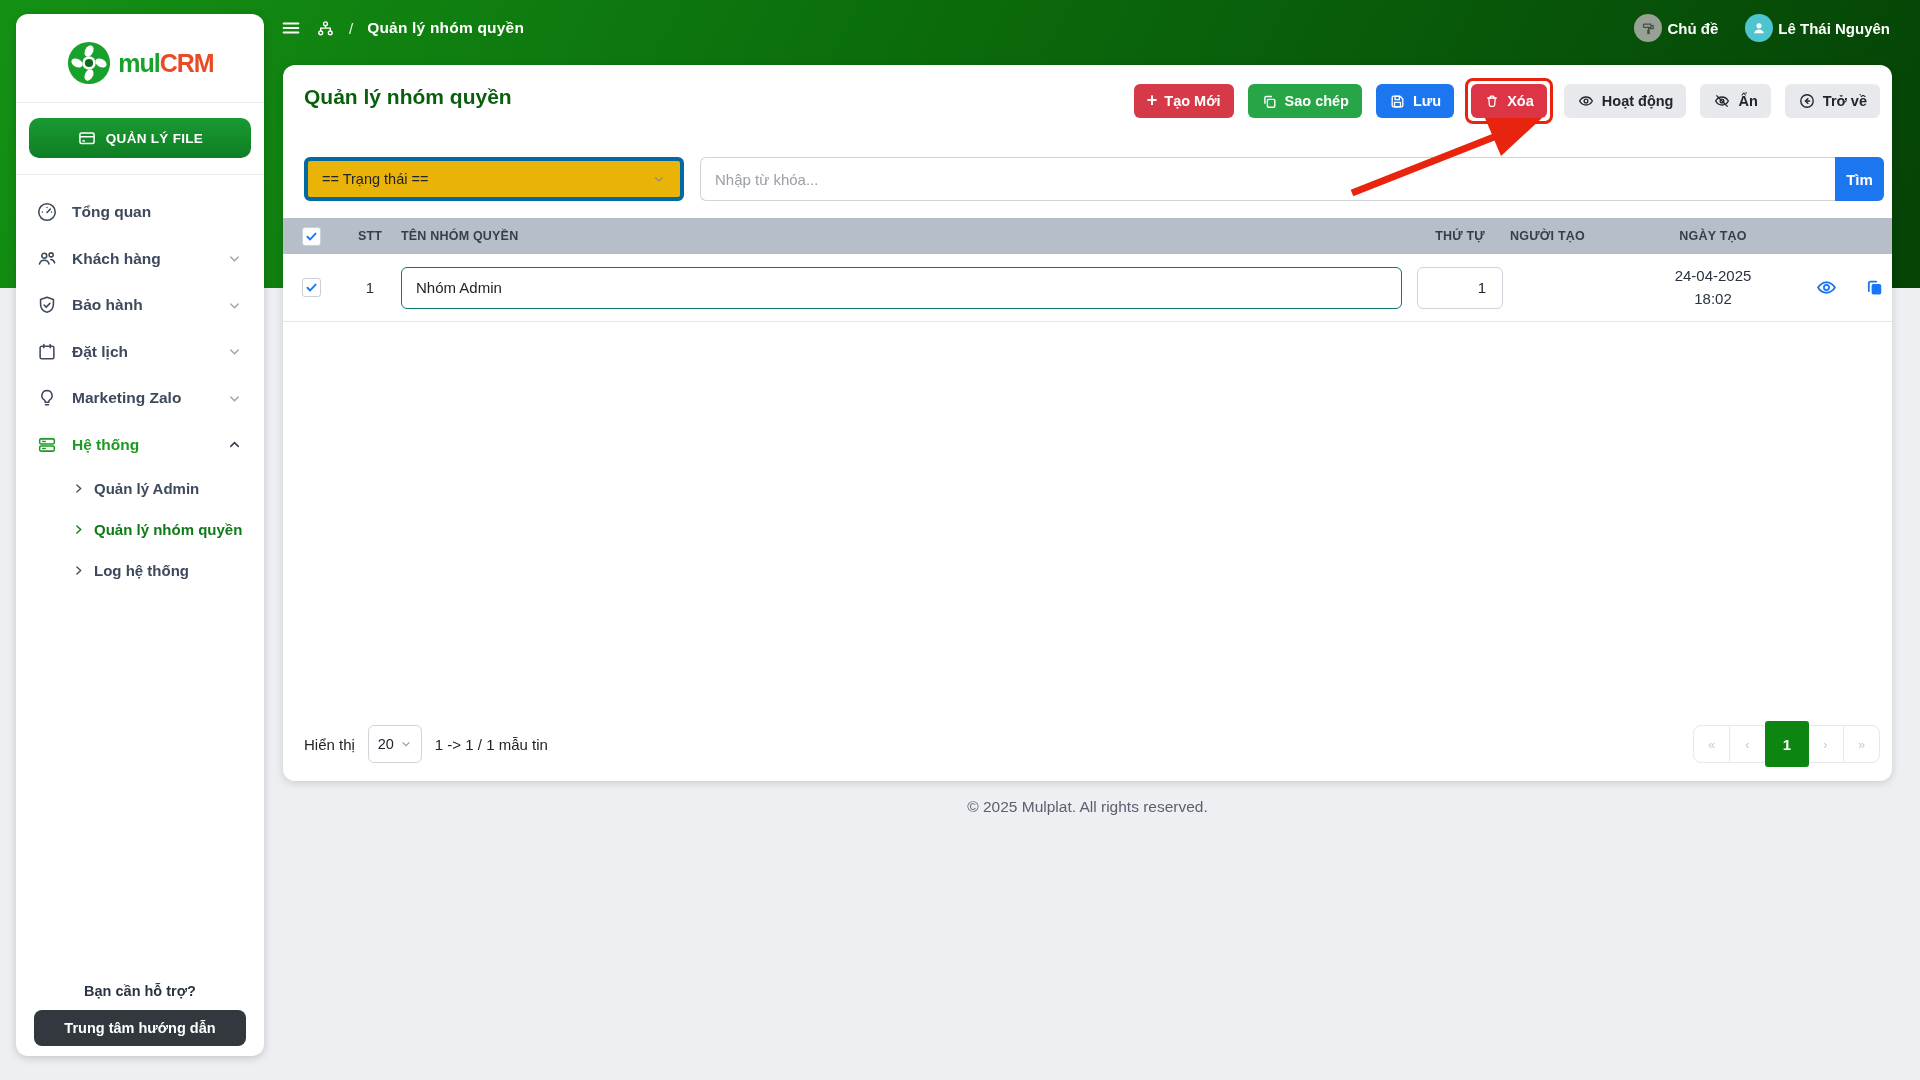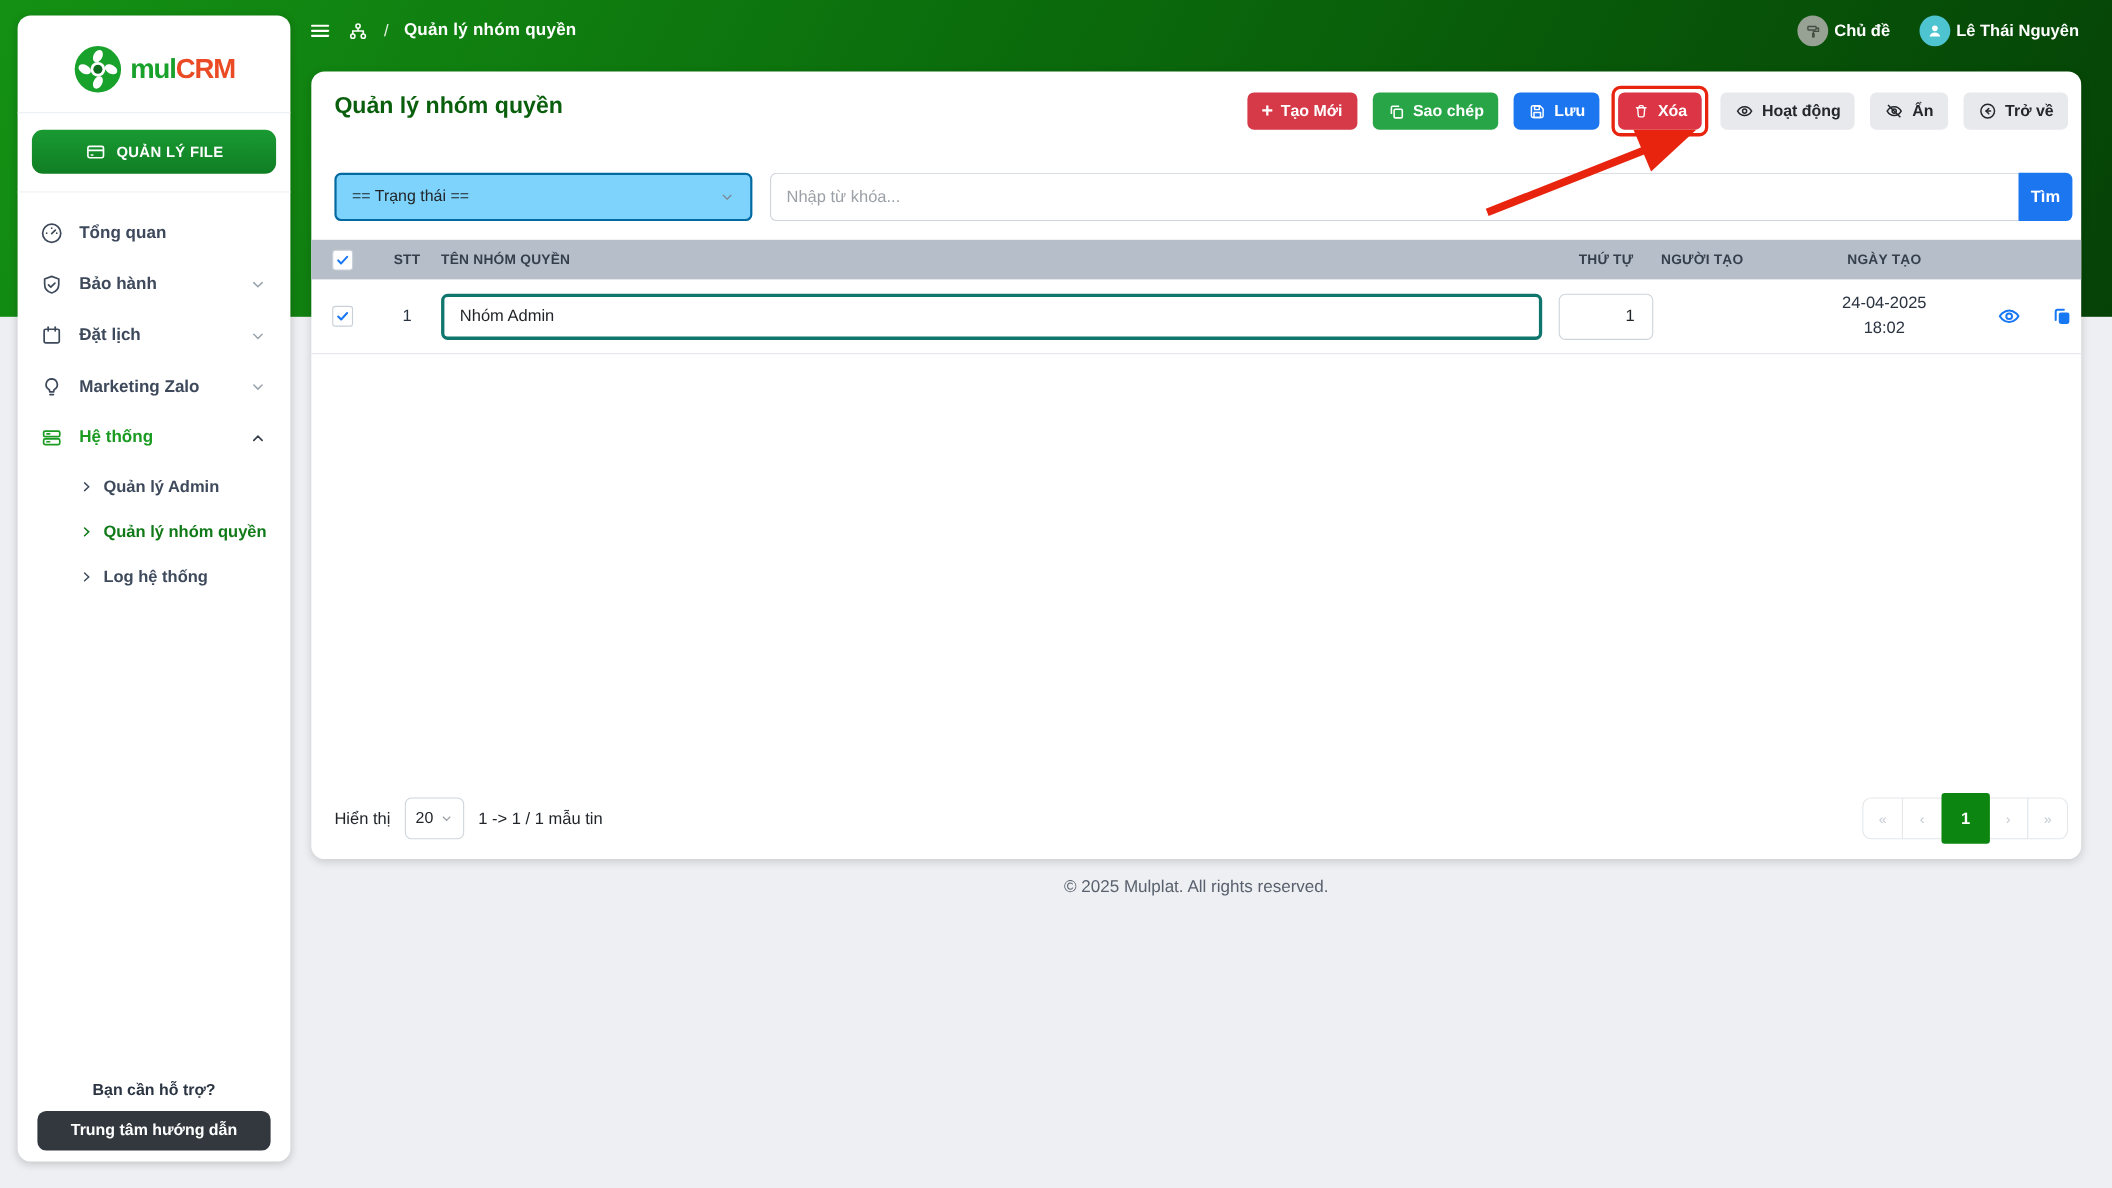--- a/index.html
+++ b/index.html
@@ -95,23 +95,23 @@
   .btn-gray   { background:#e7e9ec; color:#23272b; }
   .plus-glyph { font-size:18px; font-weight:600; line-height:1; margin-top:-2px; }
   .xoa-wrap {
     border:3.5px solid #e8240e; border-radius:8px; padding:3px;
     display:inline-flex; margin:-7px -3px; background:transparent;
   }
 
   
   .filters { position:absolute; top:92px; left:21px; right:8px; display:flex; gap:16px; }
   .status-select {
-    width:380px; height:44px; border:2px solid #0369a1; border-radius:6px;
+    width:380px; height:44px; border:4px solid #0369a1; border-radius:6px;
     display:flex; align-items:center; justify-content:space-between; padding:0 14px;
-    font-size:14.5px; color:#212529; cursor:pointer; background:#7dd3fc;
+    font-size:14.5px; color:#212529; cursor:pointer; background:#eab308;
   }
   .kw-group { flex:1; display:flex; }
   .kw-input {
     flex:1; height:44px; border:1px solid #ced4da; border-right:none;
     border-radius:6px 0 0 6px; padding:0 14px; font-size:15px; font-family:inherit; color:#212529;
     outline:none;
   }
   .kw-input::placeholder { color:#9aa0a6; }
   .search-btn {
     width:49px; height:44px; background:#1b76f0; color:#fff; border:none; border-radius:0 6px 6px 0;
@@ -125,21 +125,21 @@
   .tbl-head .th { font-size:12.5px; font-weight:700; color:#353f4c; letter-spacing:.2px; }
   .th-center, .td-center { text-align:center; }
   .tbl-row { height:68px; border-bottom:1px solid #e3e7eb; }
   .cell-cb { display:flex; justify-content:center; }
   .checkbox {
     width:19px; height:19px; background:#fff; border:1px solid #c9d0d8; border-radius:3px;
     display:flex; align-items:center; justify-content:center; cursor:pointer;
   }
   .name-cell { padding-right:8px; }
   .name-input {
-    width:100%; height:42px; border:3px solid #0f766e; border-radius:6px;
+    width:100%; height:42px; border:1px solid #0f766e; border-radius:6px;
     padding:0 14px; font-size:15px; font-family:inherit; color:#212529; outline:none;
   }
   .order-cell { display:flex; justify-content:center; }
   .order-input {
     width:86px; height:42px; border:1px solid #ced4da; border-radius:6px;
     text-align:right; padding-right:16px; font-size:15px; font-family:inherit; color:#212529; outline:none;
   }
   .date-cell { text-align:center; font-size:15px; color:#2a3340; line-height:1.5; }
   .row-actions { display:flex; justify-content:center; align-items:center; gap:26px; }
   .row-icon { cursor:pointer; }
@@ -254,20 +254,36 @@
         <svg width="22" height="22" viewBox="0 0 24 24" fill="none" stroke="#3e4a5c" stroke-width="1.7" stroke-linecap="round">
             <circle cx="12" cy="12" r="9"></circle>
             <path d="M12 12.5l3.6-3.6"></path>
             <path d="M7 12h.01M12 7v.01M17 12h.01"></path>
           </svg>
       </span>
       <span class="nav-label">Tổng quan</span>
     </div>
     <div class="nav-item">
       <span>
+        <svg width="22" height="22" viewBox="0 0 24 24" fill="none" stroke="#3e4a5c" stroke-width="1.7" stroke-linecap="round">
+            <circle cx="9" cy="8.5" r="2.7"></circle>
+            <path d="M3.8 17.5c.7-2.8 2.8-4.2 5.2-4.2s4.5 1.4 5.2 4.2"></path>
+            <circle cx="16.5" cy="7.5" r="2.2"></circle>
+            <path d="M16.2 12.6c2.1.2 3.6 1.5 4.1 3.6"></path>
+          </svg>
+      </span>
+      <span class="nav-label">Khách hàng</span>
+      <span class="nav-chevron">
+        <svg width="15" height="15" viewBox="0 0 24 24" fill="none" stroke="currentColor" stroke-width="2.2" stroke-linecap="round">
+            <polyline points="6 9.5 12 15.5 18 9.5"></polyline>
+          </svg>
+      </span>
+    </div>
+    <div class="nav-item">
+      <span>
         <svg width="22" height="22" viewBox="0 0 24 24" fill="none" stroke="#3e4a5c" stroke-width="1.7" stroke-linecap="round" stroke-linejoin="round">
             <path d="M12 3.5l7 2.6v5.2c0 4.6-3 7.6-7 8.7-4-1.1-7-4.1-7-8.7V6.1z"></path>
             <polyline points="8.8 12 11.1 14.3 15.2 10.2"></polyline>
           </svg>
       </span>
       <span class="nav-label">Bảo hành</span>
       <span class="nav-chevron">
         <svg width="15" height="15" viewBox="0 0 24 24" fill="none" stroke="currentColor" stroke-width="2.2" stroke-linecap="round">
             <polyline points="6 9.5 12 15.5 18 9.5"></polyline>
           </svg>

